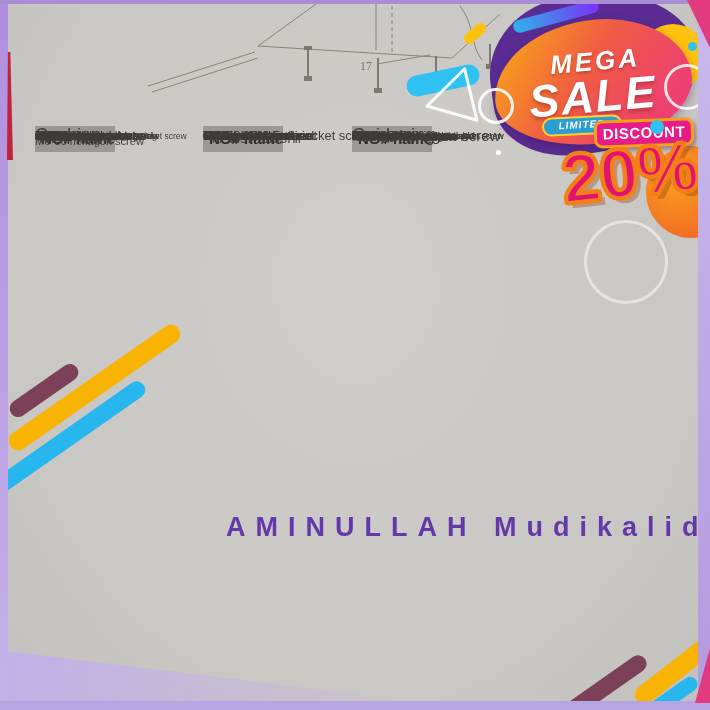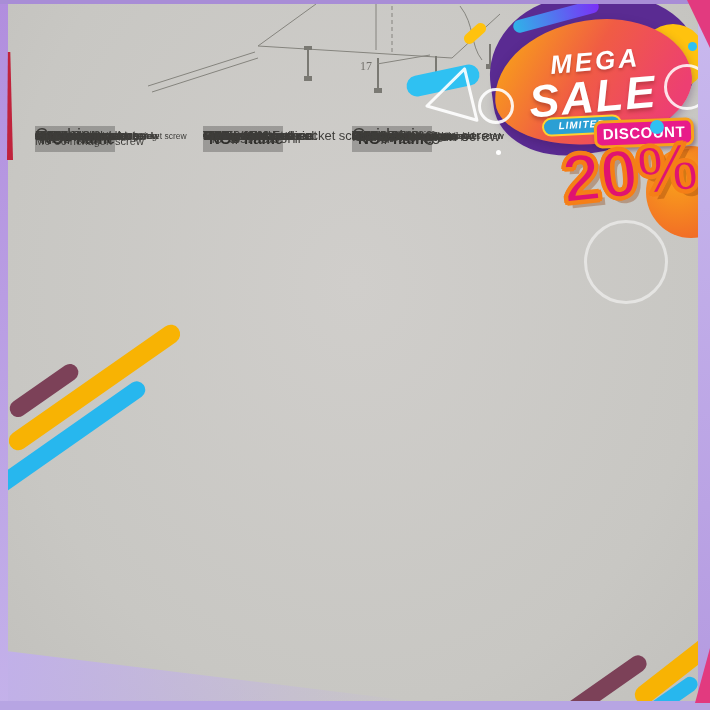--- a/index.html
+++ b/index.html
@@ -623,20 +623,21 @@
   </div>
 
   <div class="row dark">
     <span class="no">97</span>
     <span class="nm" style="font-size: 13px;">Reel</span>
   </div>
 </div>
   </div>
 </div>
 
+  <div id="watermark">AMINULLAH Mudikalid</div>
 
   <div class="stk stk-maroon-l"></div>
   <div class="stk stk-yellow-l"></div>
   <div class="stk stk-cyan-l"></div>
   <div class="stk stk-yellow-br"></div>
   <div class="stk stk-maroon-br"></div>
   <div class="stk stk-cyan-br"></div>
 
   <div class="blob-purple"></div>
   <div class="capsule-bluepurple"></div>

